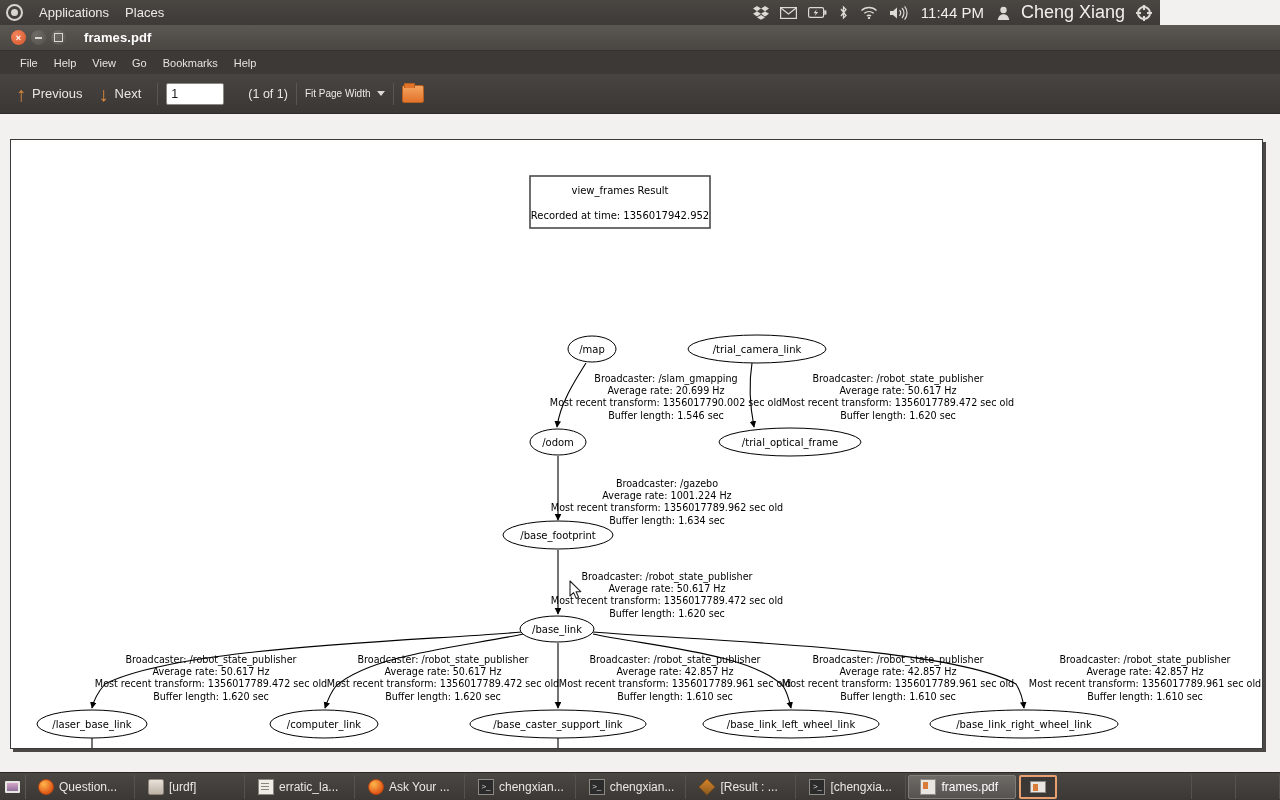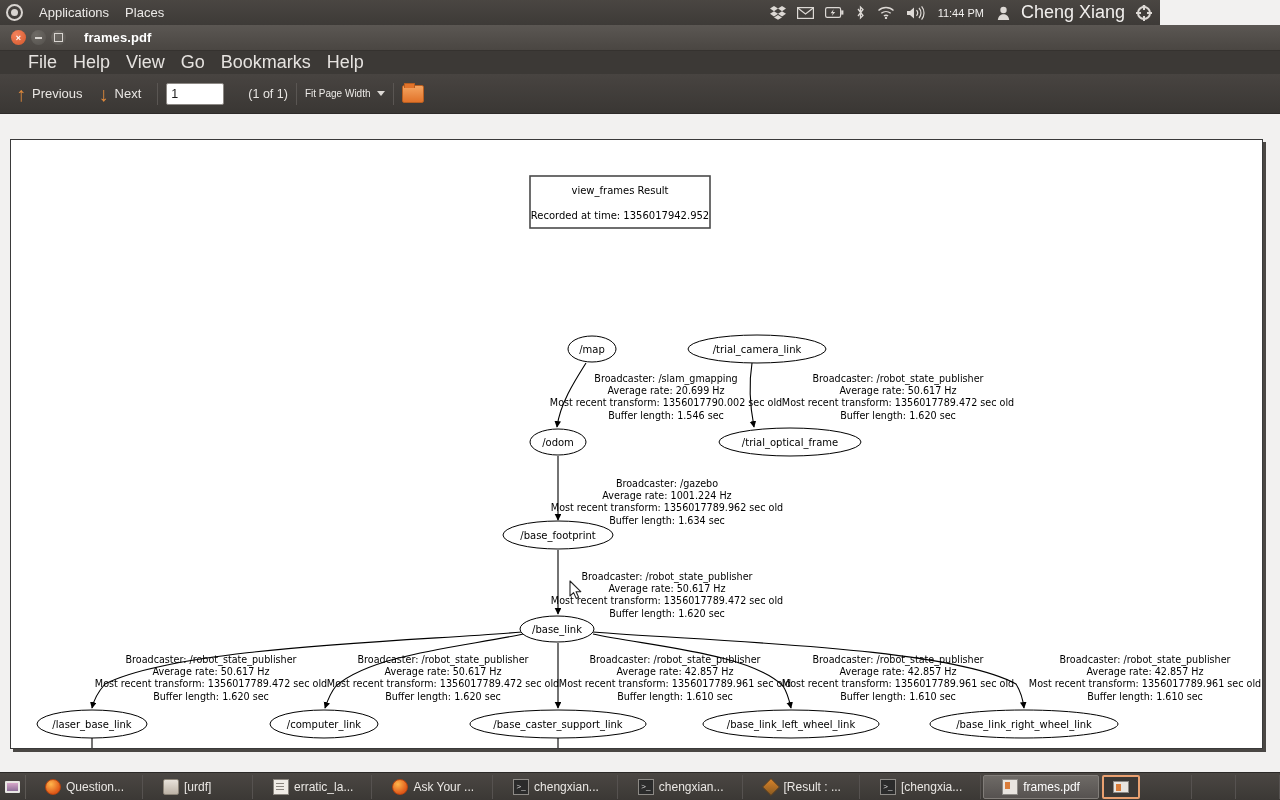--- a/index.html
+++ b/index.html
@@ -34,21 +34,21 @@
     padding: 2px 8px; color: #eceae8; white-space: nowrap;
   }
   #top-panel .tray {
     margin-left: auto; display: flex; align-items: center; gap: 11px;
     padding-right: 8px;
   }
   #top-panel .tray-icon {
     color: #e2dedb; font-size: 14px; line-height: 1;
     display: inline-flex; align-items: center; justify-content: center;
   }
-  #top-panel .clock { font-size: 11px; color: #f1efed; padding: 0 2px; text-align: right; }
+  #top-panel .clock { font-size: 15px; color: #f1efed; padding: 0 2px; text-align: right; }
   #top-panel .user { font-size: 18px; color: #f1efed; }
 
   
   #window {
     position: absolute; top: 25px; left: 0;
     width: 1280px; height: 747px;
     background: #f2f1f0;
   }
   #titlebar {
     height: 26px;
@@ -67,22 +67,22 @@
   .wbtn.max  { background: radial-gradient(circle at 35% 30%, #6f6b66, #53504c); }
   .wbtn.min::before { content:""; width:7px; height:2px; background:#d8d4d0; display:block;}
   .wbtn.max::before { content:""; width:7px; height:7px; border:1.5px solid #d8d4d0; display:block;}
   #titlebar .wtitle {
     color: #ffffff; font-size: 13px; font-weight: bold;
     margin-left: 18px; letter-spacing: .1px;
   }
 
   #menubar {
     height: 23px; background: #3c3936;
-    display: flex; align-items: center; padding-left: 20px;
-    font-size: 18px; color: #e6e3e0;
+    display: flex; align-items: center; padding-left: 12px;
+    font-size: 11px; color: #e6e3e0;
   }
   #menubar .mi { padding: 2px 8px; }
 
   #toolbar {
     height: 40px;
     background: linear-gradient(to bottom, #484441 0%, #3a3734 100%);
     display: flex; align-items: center; padding-left: 8px;
     color: #e9e6e3; font-size: 13px;
     border-bottom: 1px solid #2e2b29;
   }
@@ -148,21 +148,21 @@
     width: 26px; height: 24px; display: flex; align-items: center;
     justify-content: center; border-right: 1px solid #5c5854; flex: none;
   }
   .mini-screen {
     width: 15px; height: 12px; background: linear-gradient(to bottom,#d6a7c9,#8f6f99);
     border: 2px solid #e8e6e3; border-radius: 1px;
   }
   .task {
     height: 24px; min-width: 108px; max-width: 124px;
     display: flex; align-items: center; gap: 5px;
-    padding: 0 18px; margin: 0 1px;
+    padding: 0 11px; margin: 0 1px;
     color: #eae7e4; font-size: 12px;
     border-right: 1px solid #565250;
     white-space: nowrap; overflow: hidden;
   }
   .task.active {
     background: linear-gradient(to bottom, #6e6a66 0%, #565250 100%);
     border: 1px solid #817d79; border-radius: 2px;
     color: #ffffff;
   }
   .task .ticon { width: 16px; height: 16px; flex: none; display:inline-flex; align-items:center; justify-content:center; }

